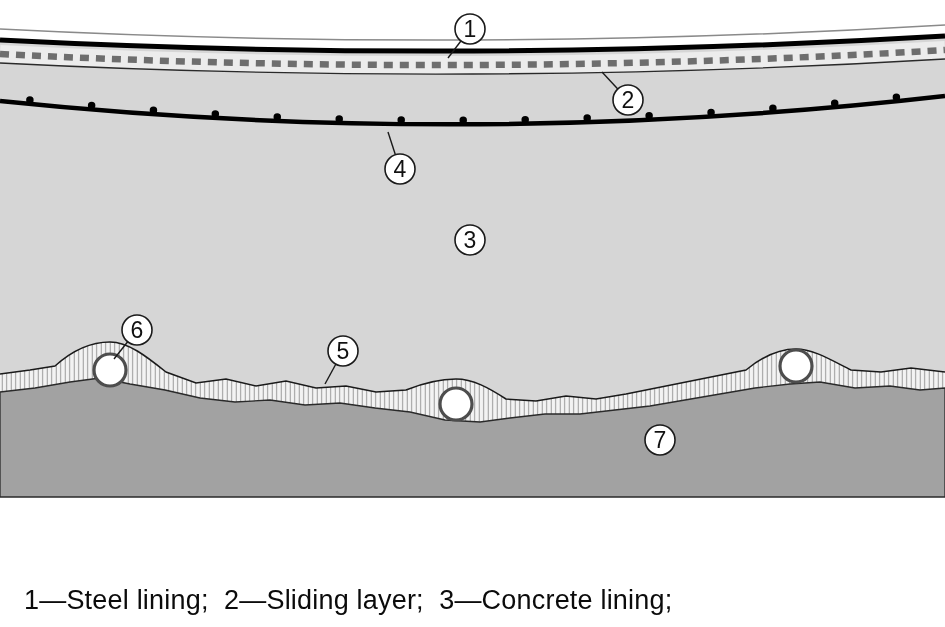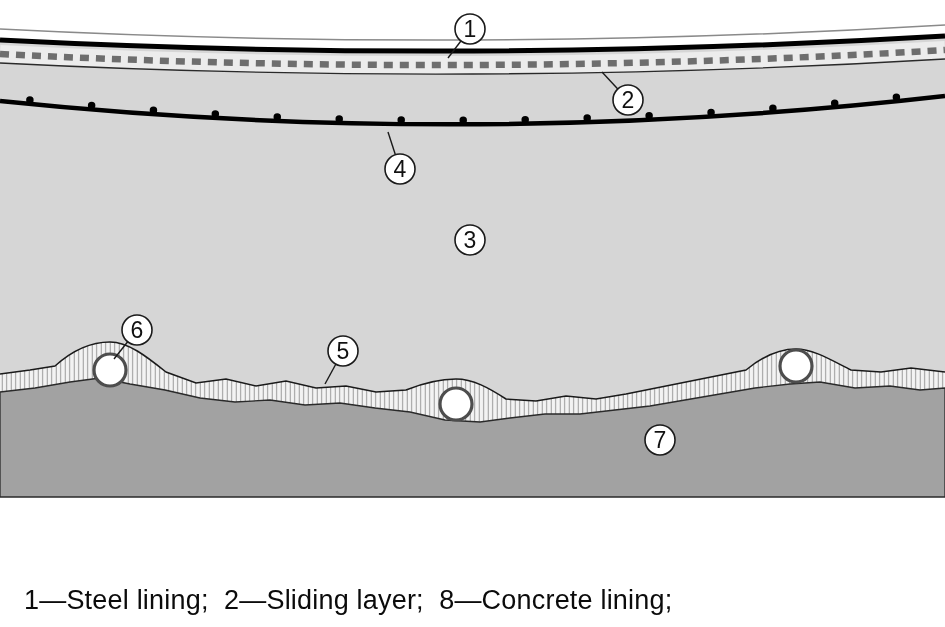--- a/index.html
+++ b/index.html
@@ -107,18 +107,18 @@
     </g>
 
     <g>
       <circle cx="660" cy="440" r="15" fill="#ffffff" stroke="#1a1a1a" stroke-width="1.6"></circle>
       <text class="callout-num" x="660" y="448" text-anchor="middle">7</text>
     </g>
 
   </svg>
 
   <div class="caption">
-    <div>1—Steel lining;  2—Sliding layer;  8—Concrete lining;</div>
+    <div>1—Steel lining;  2—Sliding layer;  3—Concrete lining;</div>
     
     
   </div>
 
 </div>
 
 </body></html>

